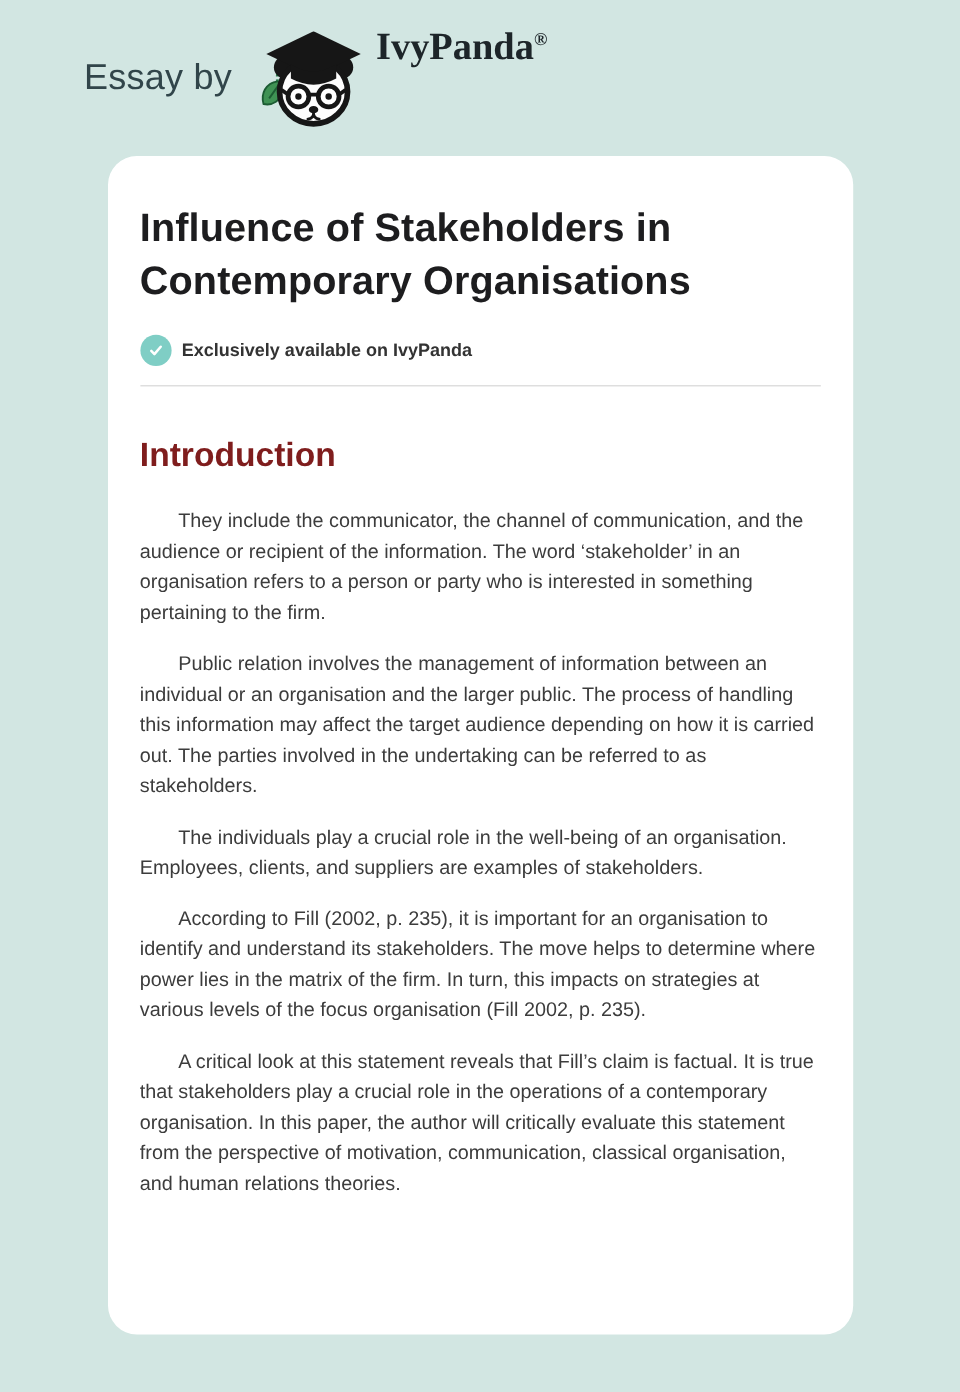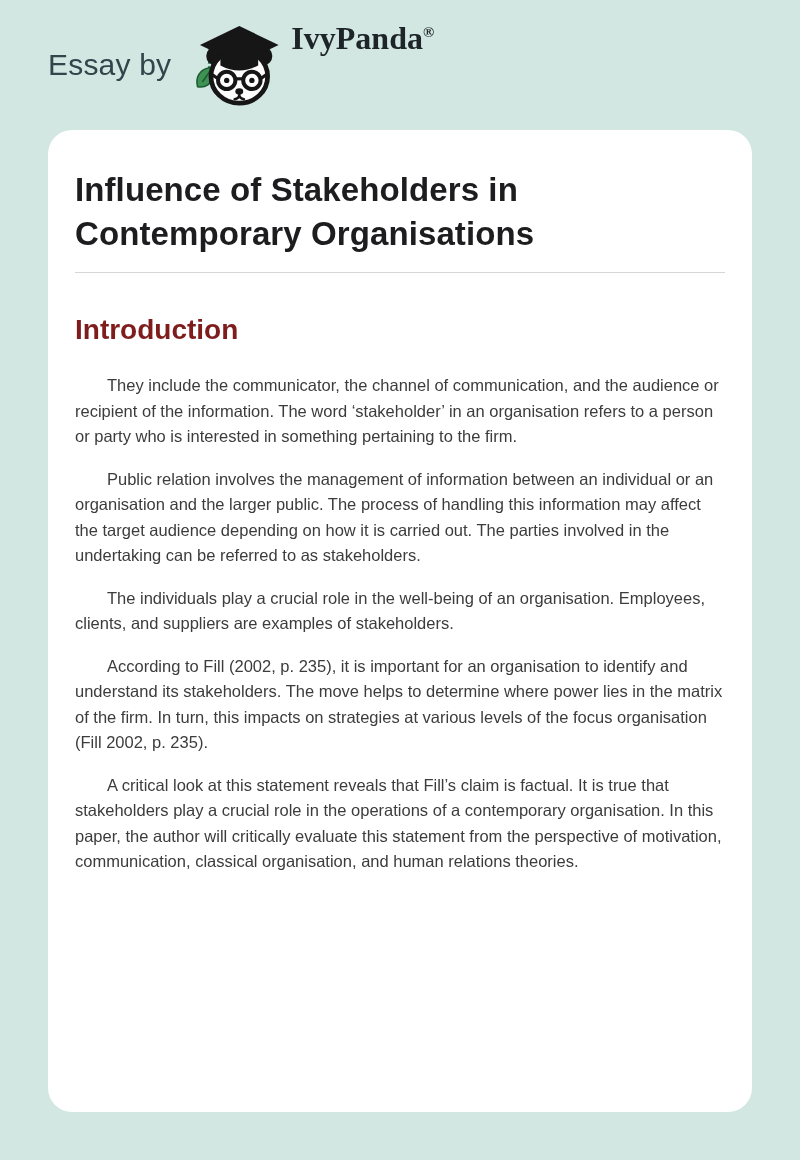--- a/index.html
+++ b/index.html
@@ -10,20 +10,21 @@
   }
   body { min-height: 1160px; }
 
   
   .page-header {
     height: 130px;
     display: flex;
     align-items: center;
     padding-left: 48px;
     gap: 14px;
+    margin-left: 22px;
   }
   .essay-by {
     font-size: 30px;
     font-weight: 400;
     color: #31454a;
     letter-spacing: 0.2px;
   }
   .logo-link {
     display: flex;
     align-items: flex-start;
@@ -41,21 +42,21 @@
   }
   .brand sup {
     font-size: 15px;
     font-weight: 700;
     vertical-align: super;
     line-height: 0;
   }
 
   
   .essay-card {
-    width: 704px;
+    width: 621px;
     min-height: 982px;
     margin: 0 auto 48px auto;
     background: #ffffff;
     border-radius: 24px;
     padding: 38px 27px 56px 27px;
   }
   .essay-title {
     font-size: 33px;
     line-height: 44px;
     font-weight: 700;
@@ -138,20 +139,28 @@
         <path d="M69 87 Q69 92 63 93 M69 87 Q69 92 75 93" stroke="#161616" stroke-width="3" fill="none" stroke-linecap="round"></path>
       </svg>
     </span>
     <span class="brand"><span>IvyPanda</span><sup>®</sup></span>
   </span>
 </header>
 
 <main class="essay-card">
   <h1 class="essay-title">Influence of Stakeholders in Contemporary Organisations</h1>
 
+  <div class="availability">
+    <span class="check-badge">
+      <svg viewBox="0 0 16 16" width="14" height="14" aria-hidden="true">
+        <polyline points="3.5,8.5 6.5,11.5 12.5,4.5" fill="none" stroke="#ffffff" stroke-width="2.4" stroke-linecap="round" stroke-linejoin="round"></polyline>
+      </svg>
+    </span>
+    <span class="availability-text">Exclusively available on IvyPanda</span>
+  </div>
 
   <hr class="divider">
 
   <h2 class="section-heading">Introduction</h2>
 
   <div class="essay-body">
     <p>They include the communicator, the channel of communication, and the audience or recipient of the information. The word ‘stakeholder’ in an organisation refers to a person or party who is interested in something pertaining to the firm.</p>
     <p>Public relation involves the management of information between an individual or an organisation and the larger public. The process of handling this information may affect the target audience depending on how it is carried out. The parties involved in the undertaking can be referred to as stakeholders.</p>
     <p>The individuals play a crucial role in the well-being of an organisation. Employees, clients, and suppliers are examples of stakeholders.</p>
     <p>According to Fill (2002, p. 235), it is important for an organisation to identify and understand its stakeholders. The move helps to determine where power lies in the matrix of the firm. In turn, this impacts on strategies at various levels of the focus organisation (Fill 2002, p. 235).</p>

